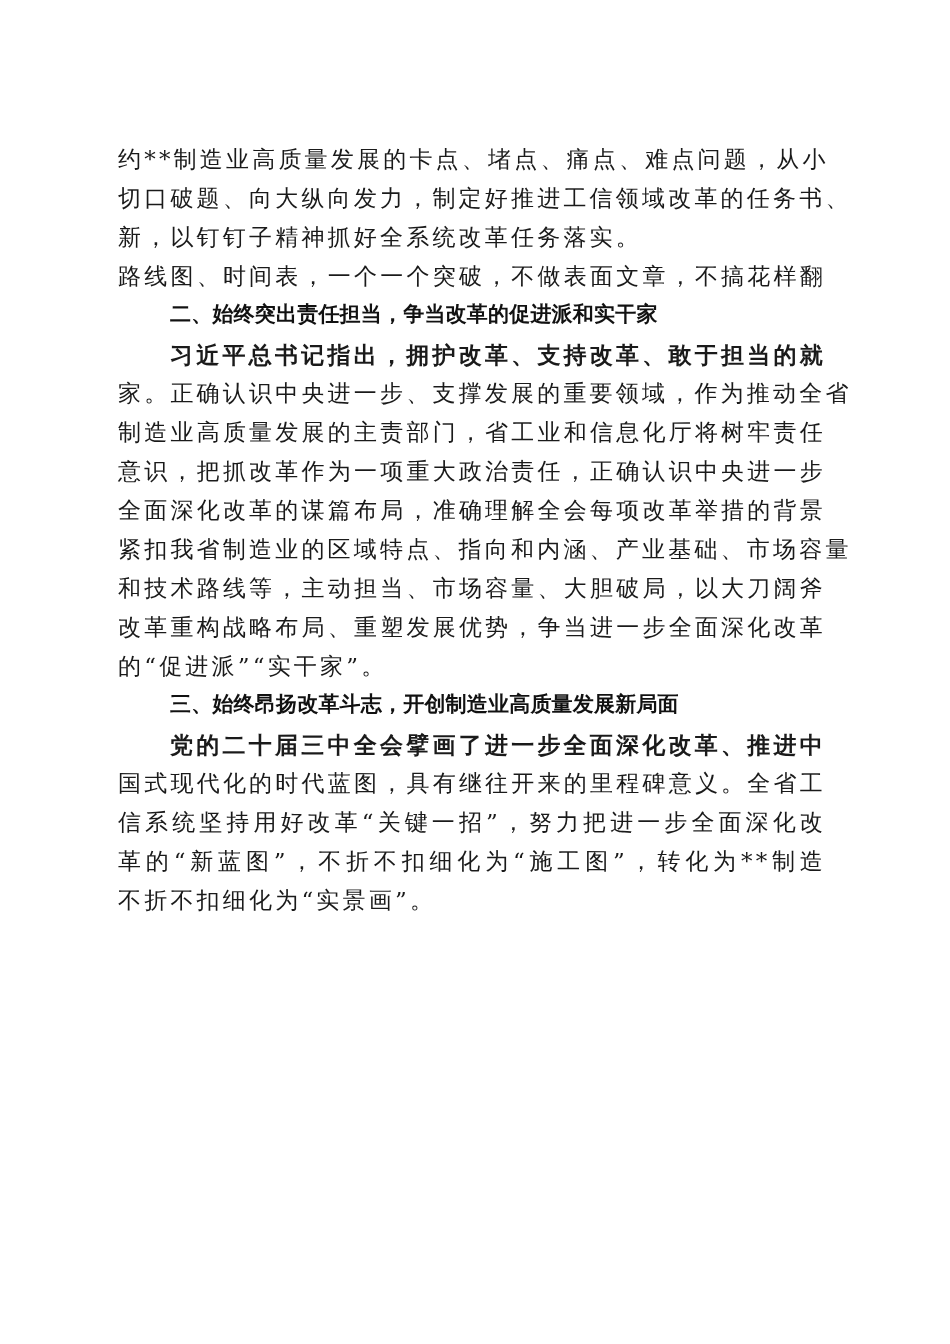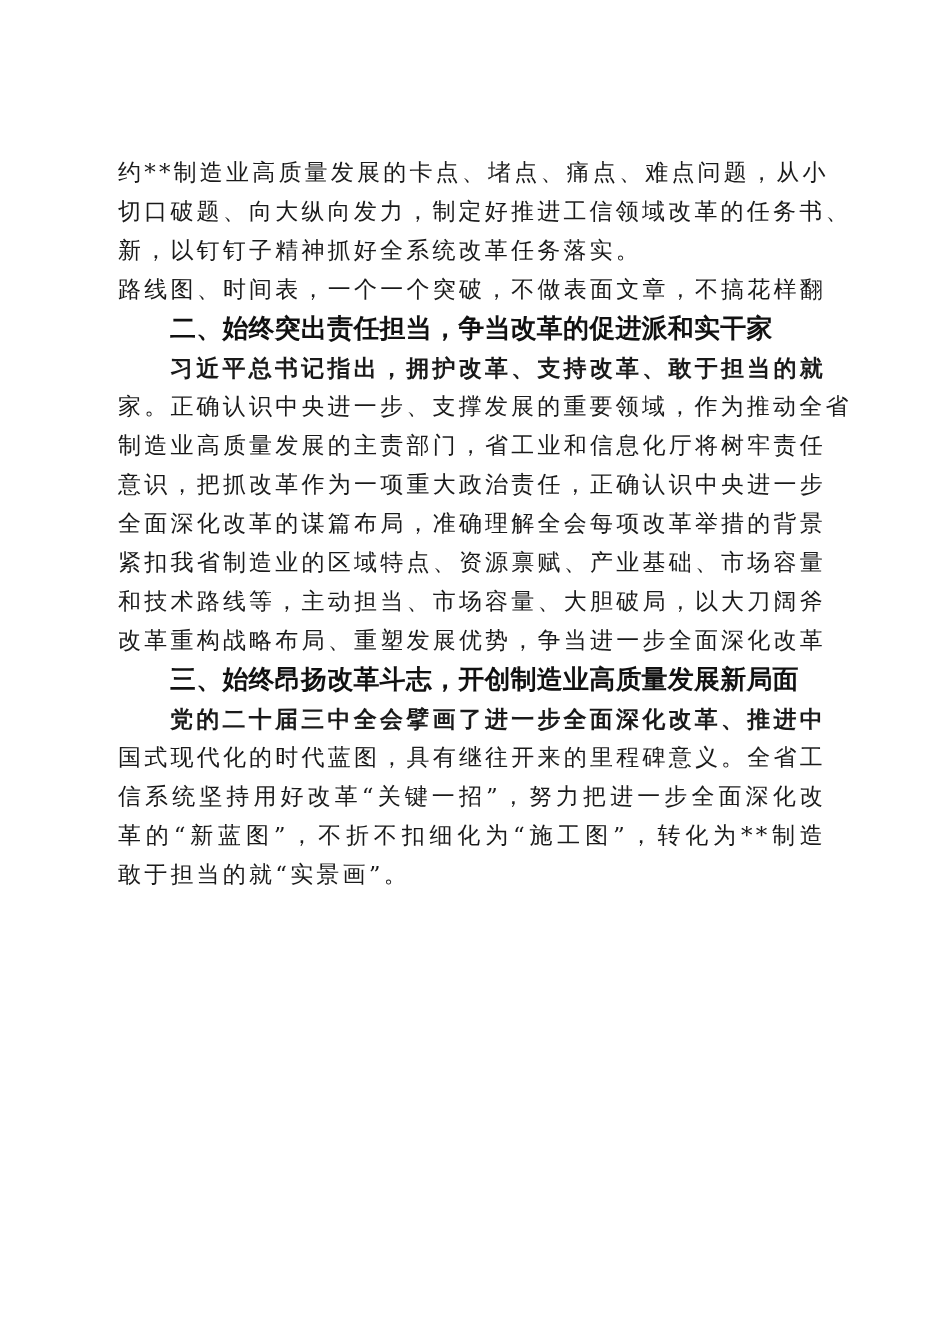--- a/index.html
+++ b/index.html
@@ -9,21 +9,21 @@
     }
     body {
       width: 950px;
       height: 1344px;
       position: relative;
       overflow: hidden;
     }
     .page {
       position: absolute;
       left: 118px;
-      top: 153px;
+      top: 140px;
       width: 708px;
     }
     .line {
       height: 39px;
       line-height: 39px;
       font-family: "DejaVu Serif", "Liberation Serif", serif;
       font-size: 23px;
       color: #1a1a1a;
       white-space: nowrap;
       letter-spacing: 3.2px;
@@ -33,22 +33,22 @@
     .line.last {
       text-align-last: left;
     }
     .line.indent {
       padding-left: 52px;
       font-weight: bold;
     }
     .heading {
       height: 39px;
       line-height: 39px;
-      font-family: Liberation Serif, serif;
-      font-size: 26px;
+      font-family: Liberation Mono, monospace;
+      font-size: 21px;
       font-weight: bold;
       color: #111111;
       white-space: nowrap;
       padding-left: 52px;
       letter-spacing: 0.2px;
     }
   </style>
 </head>
 <body>
 
@@ -61,27 +61,28 @@
     <div class="line">路线图、时间表，一个一个突破，不做表面文章，不搞花样翻</div>
   </div>
 
   <div>
     <div class="heading">二、始终突出责任担当，争当改革的促进派和实干家</div>
     <div class="line indent">习近平总书记指出，拥护改革、支持改革、敢于担当的就</div>
     <div class="line">家。正确认识中央进一步、支撑发展的重要领域，作为推动全省</div>
     <div class="line">制造业高质量发展的主责部门，省工业和信息化厅将树牢责任</div>
     <div class="line">意识，把抓改革作为一项重大政治责任，正确认识中央进一步</div>
     <div class="line">全面深化改革的谋篇布局，准确理解全会每项改革举措的背景</div>
-    <div class="line">紧扣我省制造业的区域特点、资源禀赋、产业基础、市场容量</div>
+    <div class="line">紧扣我省制造业的区域特点、指向和内涵、产业基础、市场容量</div>
     <div class="line">和技术路线等，主动担当、市场容量、大胆破局，以大刀阔斧</div>
     <div class="line">改革重构战略布局、重塑发展优势，争当进一步全面深化改革</div>
+    <div class="line last">的“促进派”“实干家”。</div>
   </div>
 
   <div>
     <div class="heading">三、始终昂扬改革斗志，开创制造业高质量发展新局面</div>
     <div class="line indent">党的二十届三中全会擘画了进一步全面深化改革、推进中</div>
     <div class="line">国式现代化的时代蓝图，具有继往开来的里程碑意义。全省工</div>
     <div class="line">信系统坚持用好改革“关键一招”，努力把进一步全面深化改</div>
     <div class="line">革的“新蓝图”，不折不扣细化为“施工图”，转化为**制造</div>
-    <div class="line last">敢于担当的就“实景画”。</div>
+    <div class="line last">不折不扣细化为“实景画”。</div>
   </div>
 
 </div>
 
 </body></html>

